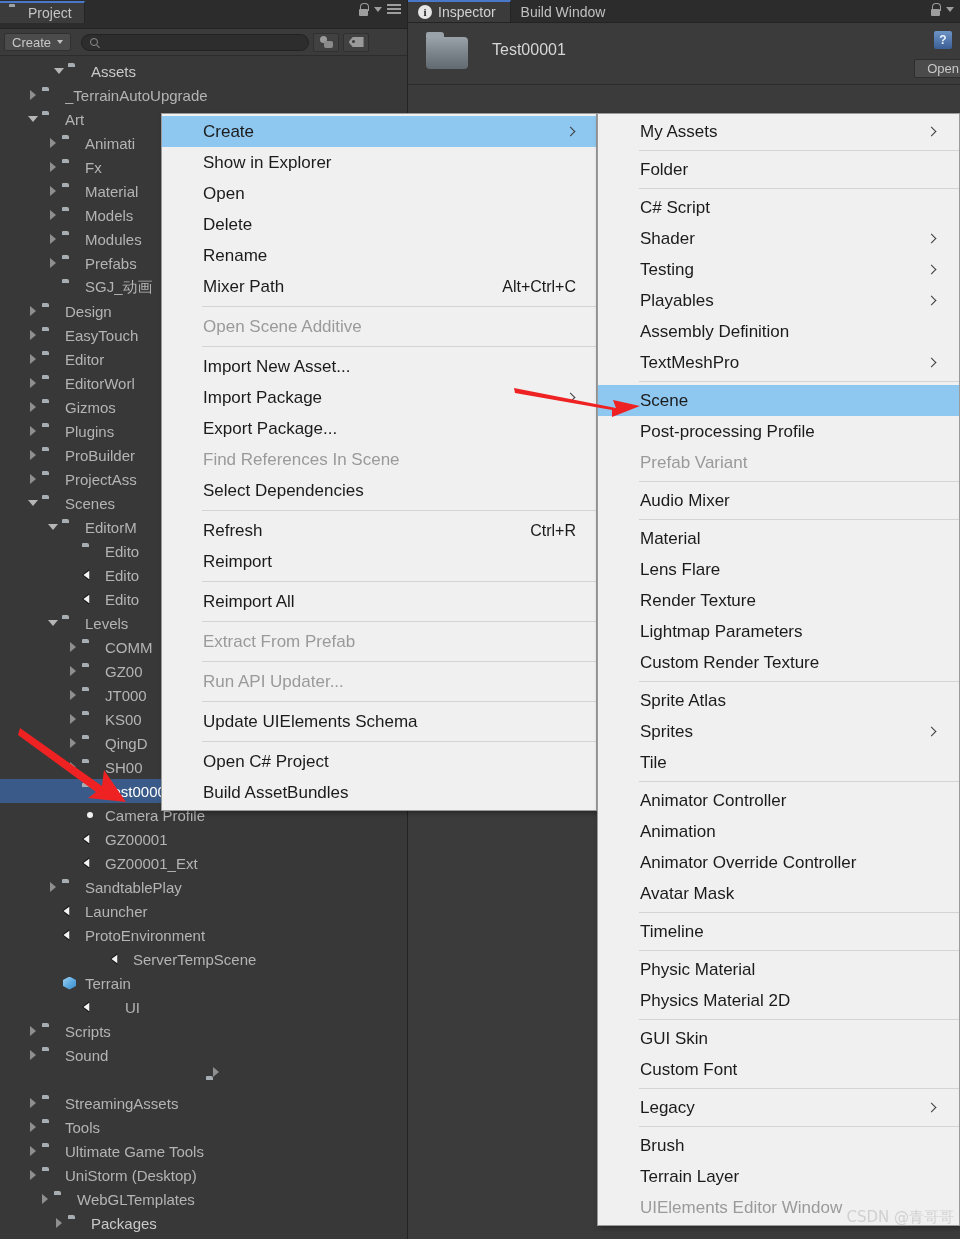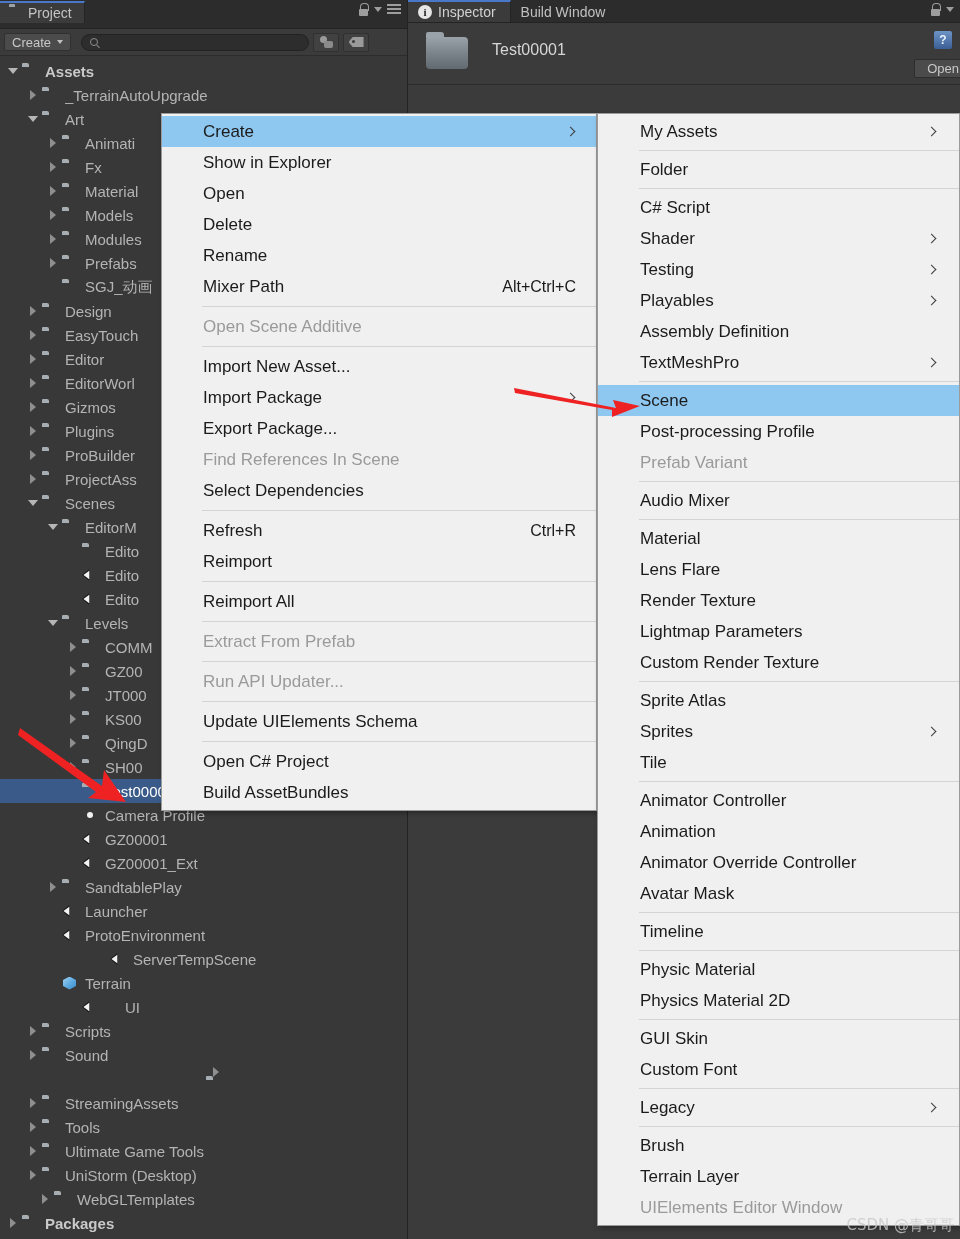--- a/index.html
+++ b/index.html
@@ -91,21 +91,21 @@
   .tag-ic { width:15px;height:10px;background:#9a9a9a;
     clip-path: polygon(0 50%, 28% 0, 100% 0, 100% 100%, 28% 100%); position:relative; }
   .tag-ic::after{content:"";position:absolute;left:3px;top:3px;width:3px;height:3px;border-radius:50%;background:#3b3b3b;}
 
   
   .tree { position: relative; padding-top: 3px; }
   .tree-row {
     height: 24px; display: flex; align-items: center;
     color: #b4b4b4; font-size: 15px; white-space: nowrap;
   }
-  .tree-row.bold { color: #c9c9c9; font-weight: bold; }
+  .tree-row.bold { color: #c9c9c9; font-weight: normal; margin-left: 46px; }
   .tree-row.selected { background: #3a5b89; color: #ffffff; }
   .twisty {
     width: 10px; height: 10px; flex: none; margin-right: 4px; position: relative;
   }
   .twisty.closed::before {
     content:""; position:absolute; left:2px; top:0px;
     border-left:6px solid #8f8f8f; border-top:5px solid transparent; border-bottom:5px solid transparent;
   }
   .twisty.open::before {
     content:""; position:absolute; left:0px; top:2px;
@@ -227,21 +227,21 @@
     margin-left:auto; width:7px;height:7px;
     border-right:1.6px solid #3b3b3b; border-top:1.6px solid #3b3b3b;
     transform: rotate(45deg); margin-right: 12px;
   }
   .sub-sep { height:1px; background:#d4d4d4; margin:3px 0 3px 41px; }
 
   
   .ann-arrow { position:absolute; z-index:90; pointer-events:none; }
 
   .watermark {
-    position:absolute; right:6px; bottom:4px; z-index:95;
+    position:absolute; right:6px; bottom:12px; z-index:95;
     color:#c9c9c9; font-size:15px; opacity:.8;
     font-family:"DejaVu Sans", sans-serif;
     margin-left:20px;
   }
 </style>
 </head>
 <body>
 
 <div id="root">
 

